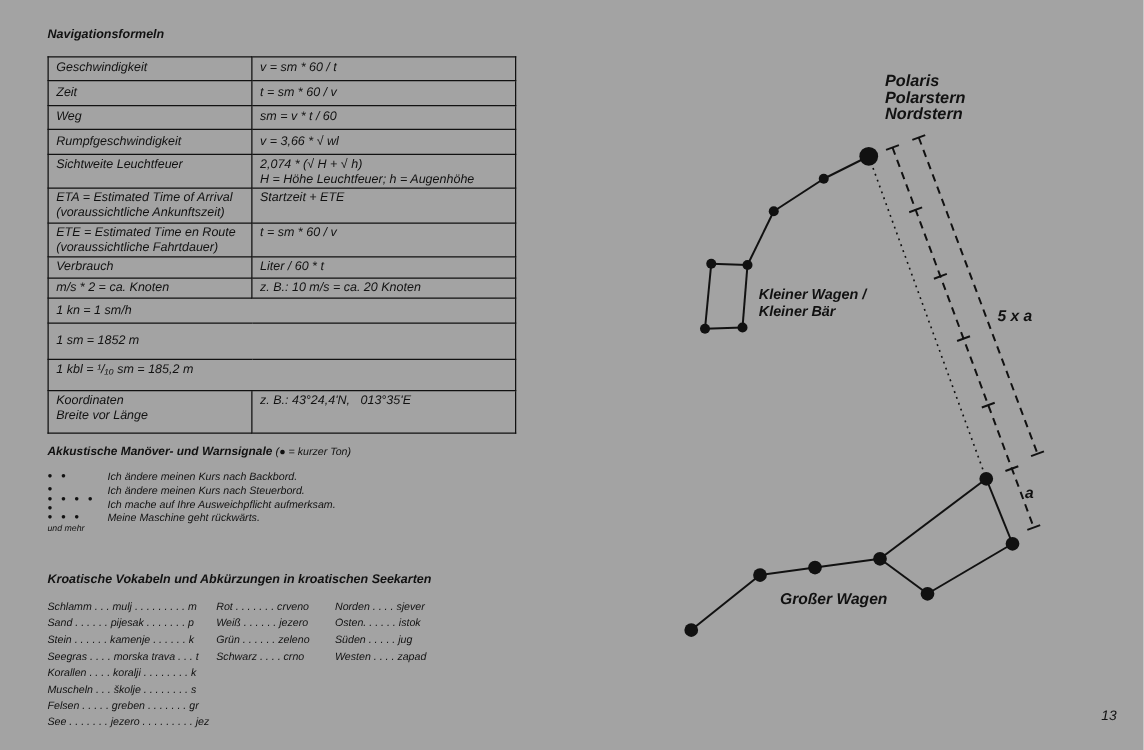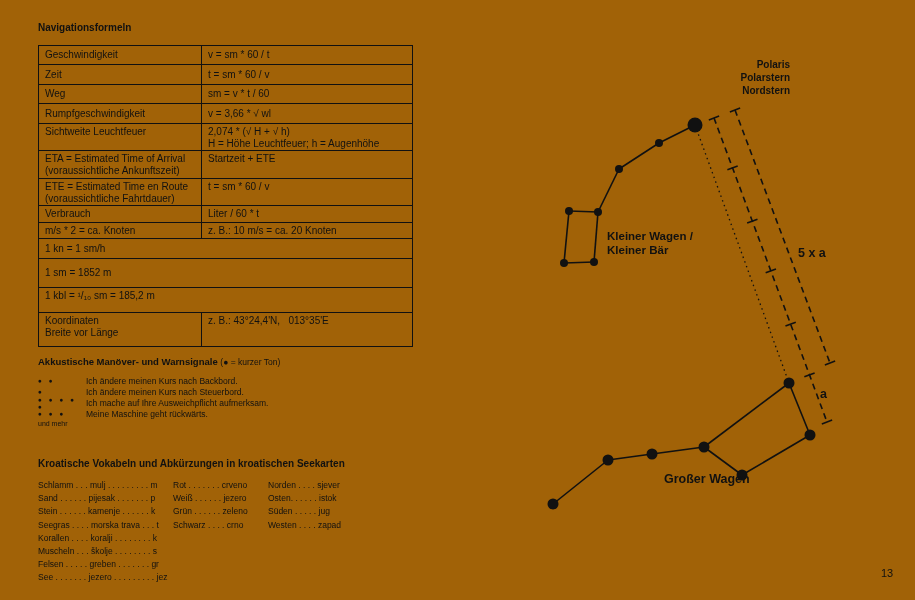--- a/index.html
+++ b/index.html
@@ -1,18 +1,18 @@
 <!DOCTYPE html>
 <html><head>
 <meta charset="utf-8">
 <style>
   * { margin:0; padding:0; box-sizing:border-box; }
   html,body { background:#fff; }
   body { font-family:"Liberation Sans", sans-serif; color:#111; }
-  #page { position:relative; width:915px; height:600px; background:#a16207; overflow:hidden; }
+  #page { position:relative; width:915px; height:600px; background:#a3a3a3; overflow:hidden;font-style:italic; }
 
   .doc-title { position:absolute; left:38px; top:22px; font-size:10px; font-weight:bold; }
 
   
   table.formulas { position:absolute; left:38px; top:45px; width:375px; border-collapse:collapse; font-size:10px; line-height:11.5px; }
   table.formulas td { border:1.5px solid #111; padding:1px 0 1px 6px; vertical-align:middle; }
   table.formulas td.lbl { width:163px; }
   table.formulas tr.top td { vertical-align:top; padding-top:2px;margin-left:16px; }
   .cellline { display:block; }
 
@@ -33,23 +33,23 @@
 
   
   #constellation { position:absolute; left:530px; top:55px; width:375px; height:470px; }
   .edge  { stroke:#111; stroke-width:1.6; }
   .star  { fill:#111; }
   .dotted { stroke:#111; stroke-width:1.3; stroke-dasharray:1.5 3.5; fill:none; }
   .dashed { stroke:#111; stroke-width:1.6; stroke-dasharray:6 4.5; fill:none; }
   .tick  { stroke:#111; stroke-width:1.6; }
 
   .chart-label { position:absolute; font-weight:bold; }
-  .lab-polaris { left:678px; top:58px; width:112px; text-align:right; font-size:10px; line-height:13px; }
+  .lab-polaris { left:708px; top:58px; width:112px; text-align:left; font-size:13px; line-height:13px; }
   .lab-kleiner { left:607px; top:229px; font-size:11.5px; line-height:14px; }
-  .lab-grosser { left:624px; top:472px; font-size:12.5px;margin-left:40px; }
+  .lab-grosser { left:624px; top:472px; font-size:12.5px; }
   .lab-5a { left:798px; top:246px; font-size:12.5px; }
   .lab-a  { left:820px; top:387px; font-size:12.5px; }
 
   .page-num { position:absolute; left:881px; top:567px; font-size:11px; }
 </style>
 </head>
 <body>
 
 <div id="page">
 

